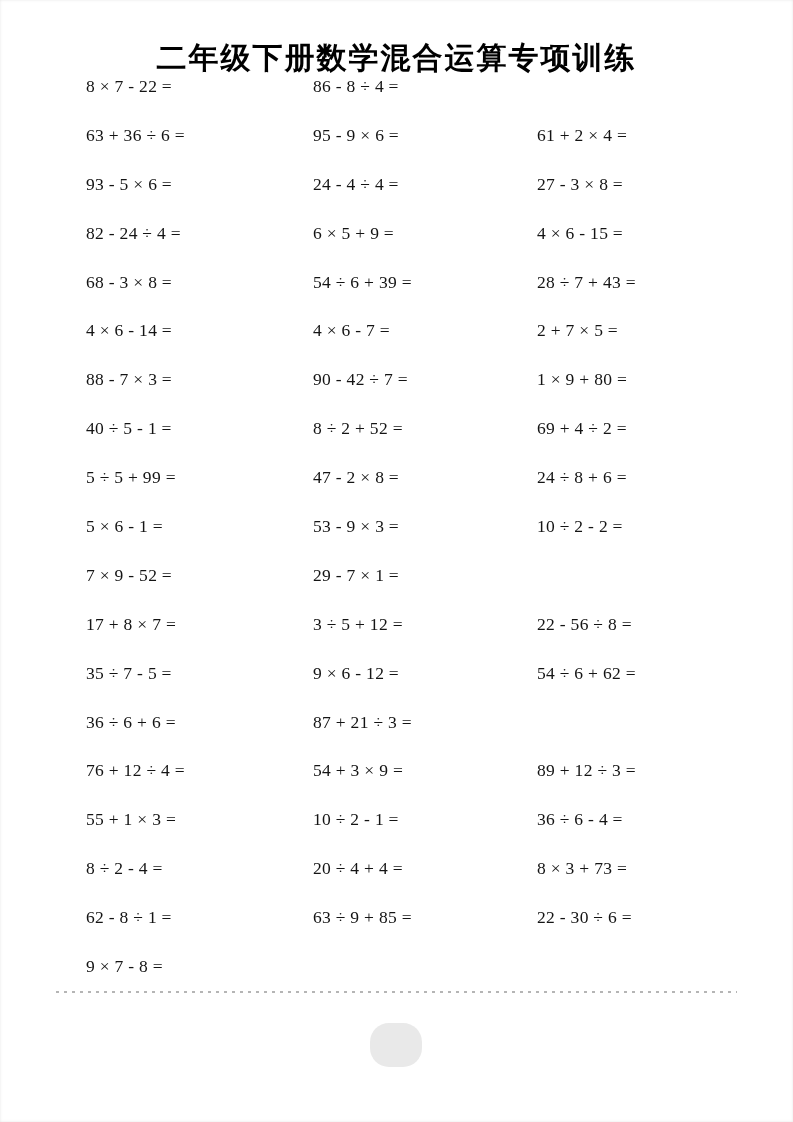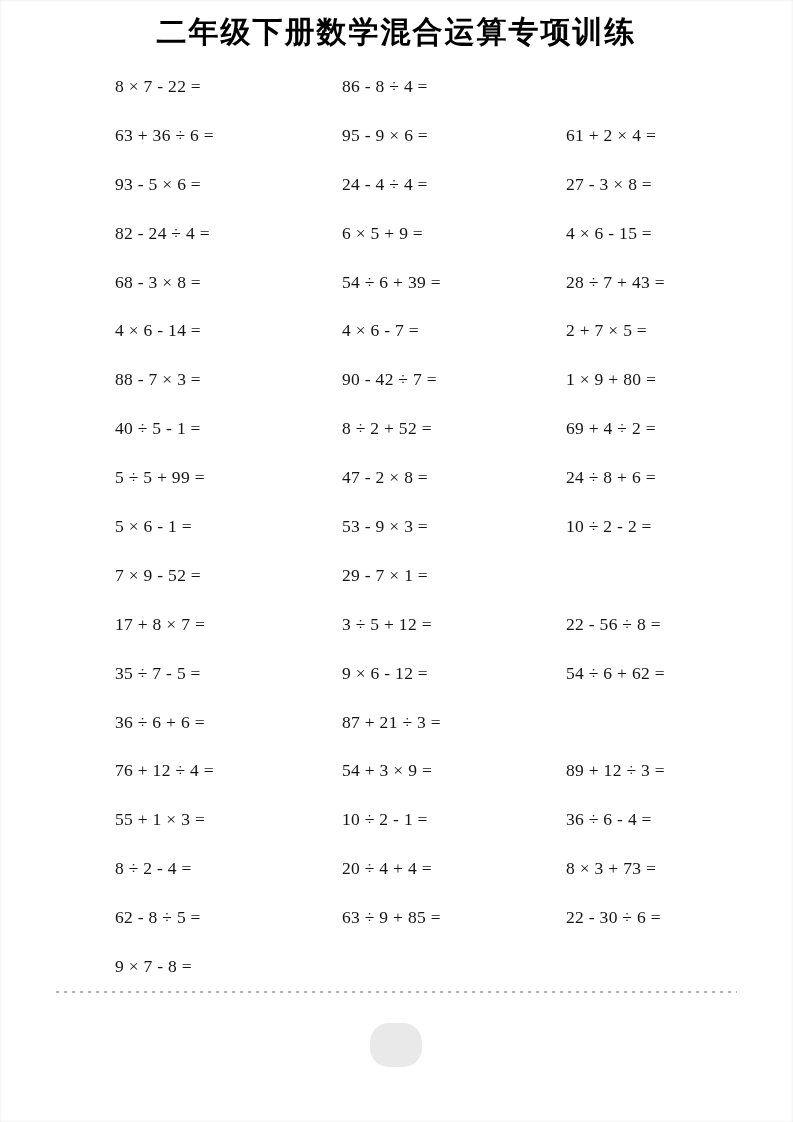--- a/index.html
+++ b/index.html
@@ -12,33 +12,33 @@
   body{
     width:793px;height:1122px;
     font-family:"Liberation Serif", serif;
     color:var(--text-color);
     position:relative;
     overflow:hidden;
     box-shadow:inset 0 0 3px rgba(0,0,0,0.10);
   }
   .sheet{width:793px;height:1122px;position:relative;}
   .title{
-    padding-top:12px;
+    padding-top:38px;
     height:60px;
     text-align:center;
     font-family:Liberation Sans, sans-serif;
     font-weight:700;
     font-size:30px;
     letter-spacing:2px;
     color:#000;
     white-space:nowrap;
   }
   .problems{
     margin-top:2px;
-    padding-left:115px;
+    padding-left:86px;
   }
   .prow{
     display:grid;
     grid-template-columns:227px 224px 1fr;
     height:48.9px;
     align-items:center;
   }
   .pcell{
     font-size:17.5px;
     letter-spacing:0.3px;
@@ -143,21 +143,21 @@
       <span class="pcell">55 + 1 × 3 =</span>
       <span class="pcell">10 ÷ 2 - 1 =</span>
       <span class="pcell">36 ÷ 6 - 4 =</span>
     </div>
     <div class="prow">
       <span class="pcell">8 ÷ 2 - 4 =</span>
       <span class="pcell">20 ÷ 4 + 4 =</span>
       <span class="pcell">8 × 3 + 73 =</span>
     </div>
     <div class="prow">
-      <span class="pcell">62 - 8 ÷ 5 =</span>
+      <span class="pcell">62 - 8 ÷ 1 =</span>
       <span class="pcell">63 ÷ 9 + 85 =</span>
       <span class="pcell">22 - 30 ÷ 6 =</span>
     </div>
     <div class="prow">
       <span class="pcell">9 × 7 - 8 =</span>
       <span class="pcell"></span>
       <span class="pcell"></span>
     </div>
   </div>
 

